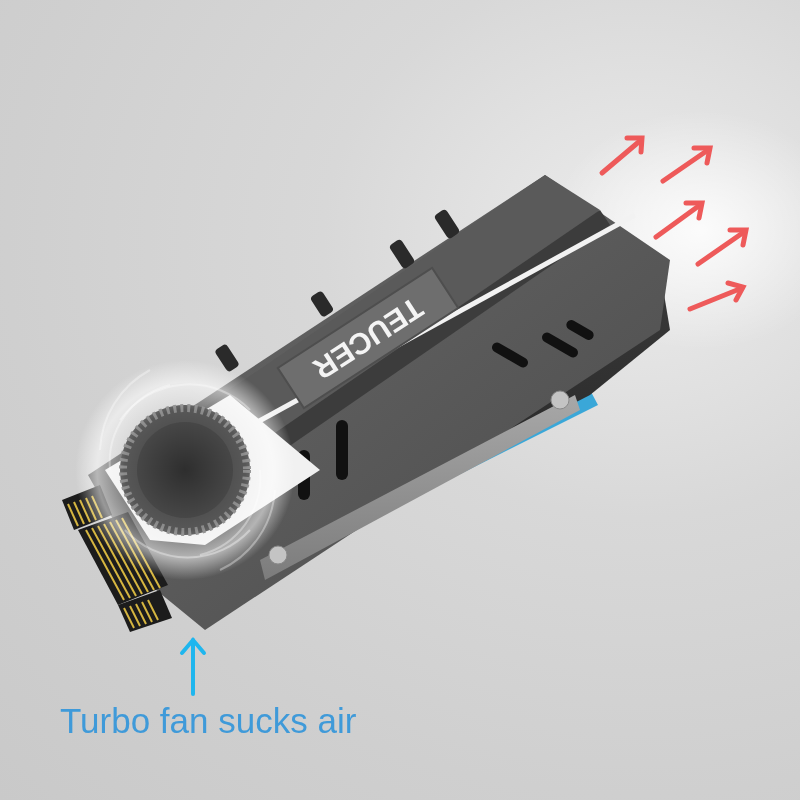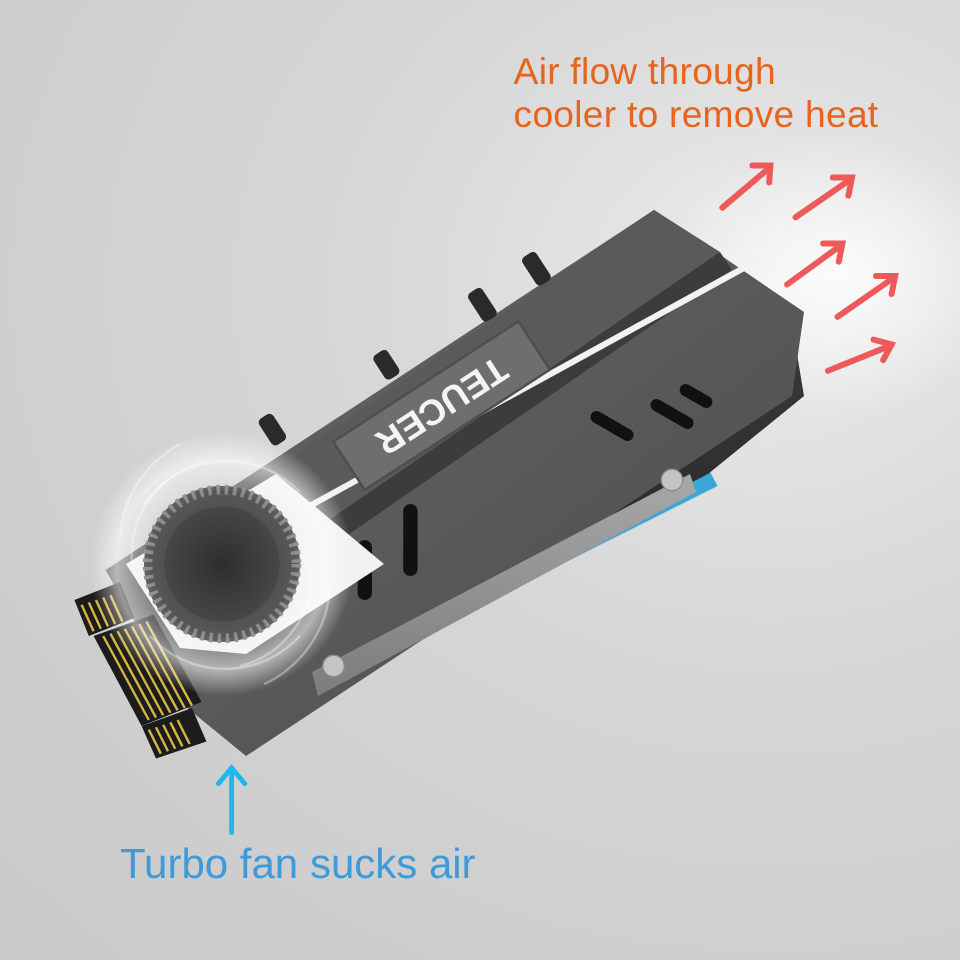--- a/index.html
+++ b/index.html
@@ -14,21 +14,21 @@
     .caption-top {
       position: absolute; left: 428px; top: 42px;
       color: #e8641e; font-size: 31px; line-height: 36px;
       font-family: "Liberation Sans", sans-serif; letter-spacing: 0.2px;
       white-space: nowrap;
     }
     .caption-top span { display: block; }
     .caption-bottom {
       position: absolute; left: 60px; top: 700px;
       color: #3f9ad9; font-size: 35px; line-height: 42px;
-      font-family: "Liberation Sans", sans-serif; white-space: nowrap; margin-left: 40px;
+      font-family: "Liberation Sans", sans-serif; white-space: nowrap;
     }
     .brand-label {
       font-family: "Liberation Sans", sans-serif;
       font-weight: bold;
     }
   </style>
 </head>
 <body>
 
 <div class="stage">
@@ -159,19 +159,15 @@
           <polyline points="728,283 743,287 736,300"></polyline>
         </g>
     </g>
 
     <g stroke="#1fb6ee" stroke-width="4" stroke-linecap="round" fill="none">
       <line x1="193" y1="694" x2="193" y2="640"></line>
       <polyline points="182,653 193,640 204,653"></polyline>
     </g>
   </svg>
 
-  <div class="caption-top">
-    <span>Air flow through</span>
-    <span>cooler to remove heat</span>
-  </div>
 
   <div class="caption-bottom">Turbo fan sucks air</div>
 </div>
 
 </body></html>

